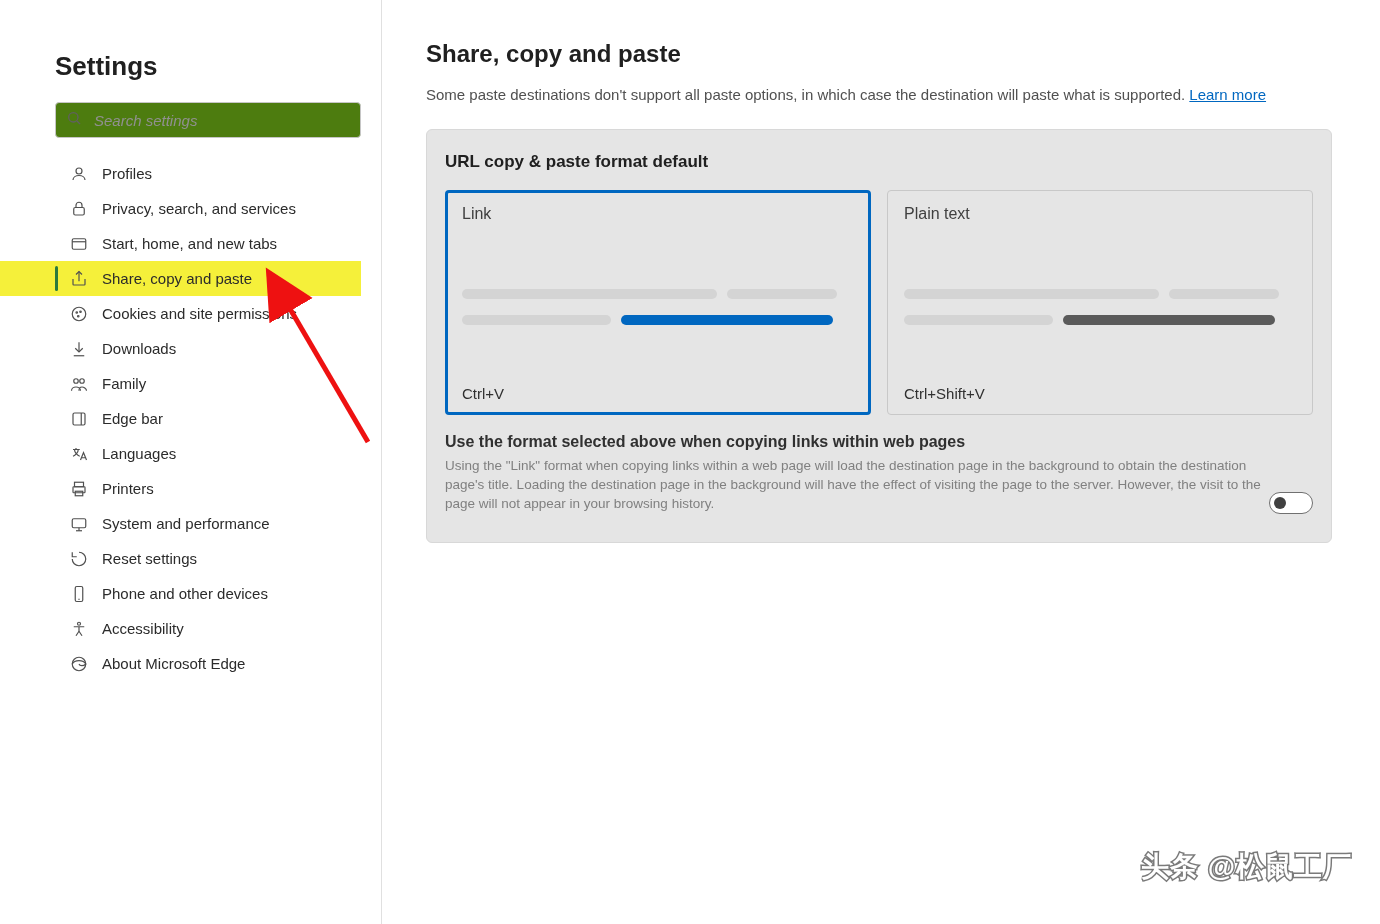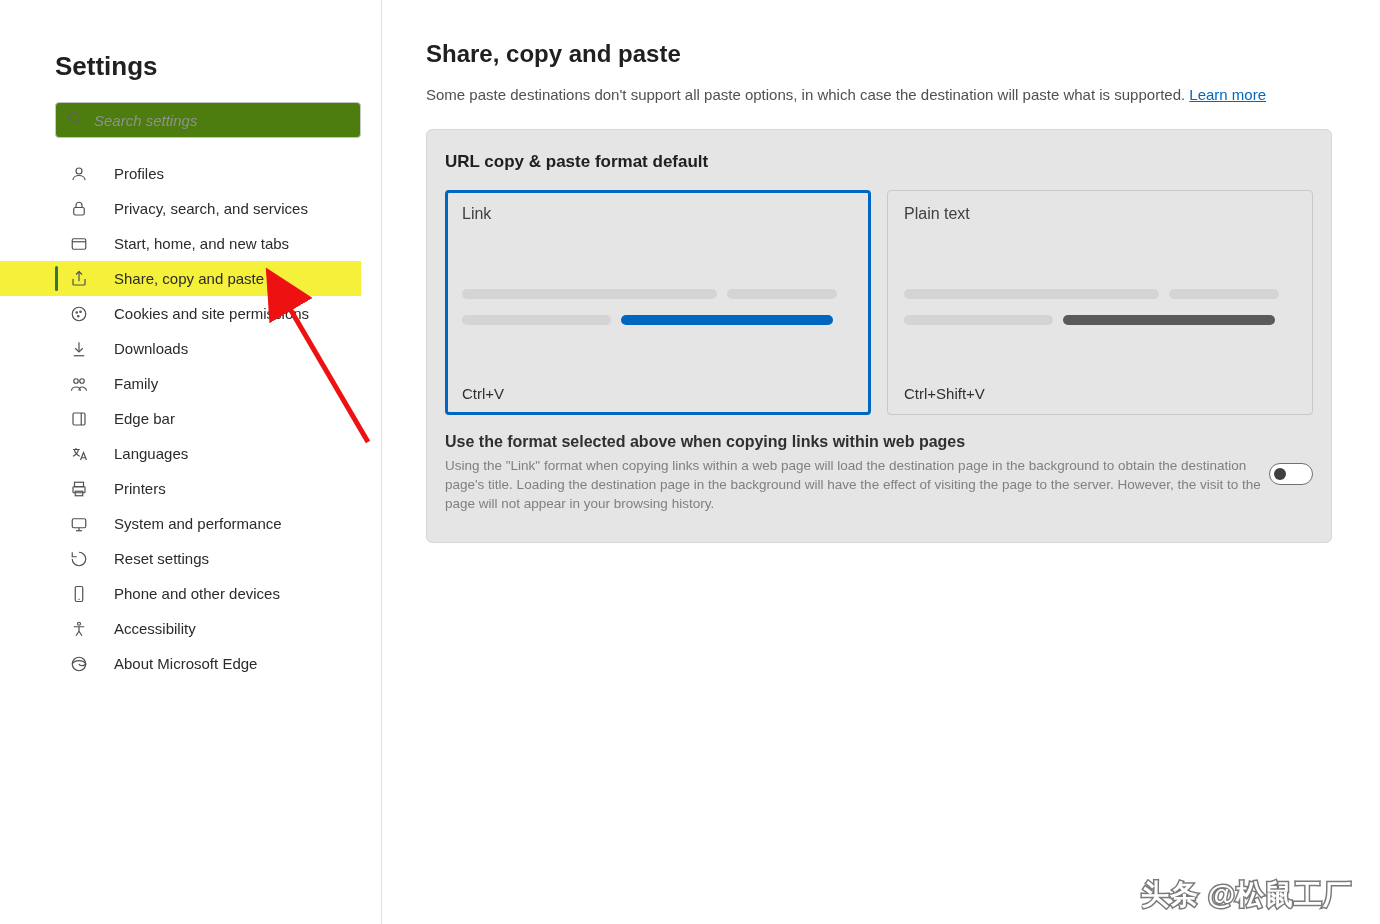--- a/index.html
+++ b/index.html
@@ -34,21 +34,20 @@
       margin-left: 12px; font-style: italic; color:#202020; background: transparent;
     }
     .search-input::placeholder { color:#909090; font-style: italic; }
     .nav-list { list-style: none; margin-left: -55px; }
     .nav-item {
       display: flex; align-items: center;
       padding: 8px 0 8px 70px;
       font-size: 15px; color: #2b2b2b;
       cursor: pointer; position: relative;
       height: 35px;
-      gap: 12px;
     }
     .nav-item .icon { width: 18px; height: 18px; margin-right: 14px; color:#505050; display:flex; align-items:center; justify-content:center; }
     .nav-item.selected {
       background: #f5f03a;
     }
     .nav-item.selected::before {
       content:""; position:absolute; left:55px; top:5px; bottom:5px; width:3px; background:#2b7a3c; border-radius:2px;
     }
     .main {
       flex: 1; padding: 40px 48px 0 44px; overflow:hidden;
@@ -73,36 +72,36 @@
     .bars { margin-top: 46px; }
     .bar-row { display:flex; gap: 10px; margin-bottom: 16px; }
     .bar { height: 10px; border-radius: 5px; background:#d4d4d4; }
     .bar.b1 { width: 65%; }
     .bar.b2 { width: 28%; }
     .bar.b3 { width: 38%; }
     .bar.b4 { width: 54%; }
     .bar.accent-blue { background:#0067c0; }
     .bar.accent-dark { background:#5a5a5a; }
     .option-shortcut { margin-top:auto; text-align:left; font-size:15px; color:#303030; padding-top: 24px; }
-    .toggle-row { display:flex; align-items:center; gap: 4px; }
+    .toggle-row { display:flex; align-items:flex-end; gap: 4px; }
     .toggle-text { flex:1; }
     .toggle-title { font-size: 16px; font-weight:600; color:#303030; margin-bottom:6px; }
     .toggle-desc { font-size: 13.5px; color:#808080; line-height:1.4; }
     .toggle {
       width: 44px; height: 22px; border:1px solid #707070; border-radius: 11px;
       position: relative; flex-shrink:0; cursor:pointer; margin-top:2px;
       background:#fff;
     }
     .toggle::after {
       content:""; position:absolute; width:12px; height:12px; border-radius:50%;
       background:#404040; left:4px; top:4px;
     }
     .annotation-arrow { position:absolute; pointer-events:none; z-index: 50; left:0; top:0; }
     .watermark {
-      position:absolute; right: 28px; bottom: 10px;
+      position:absolute; right: 28px; bottom: 38px;
       font-size: 28px; font-weight: 700; color: #fff;
       -webkit-text-stroke: 3px #7a7a7a;
       paint-order: stroke fill;
       font-family: "Microsoft YaHei", sans-serif;
       letter-spacing: 1px;
     }
   </style>
 </head>
 <body>
 

